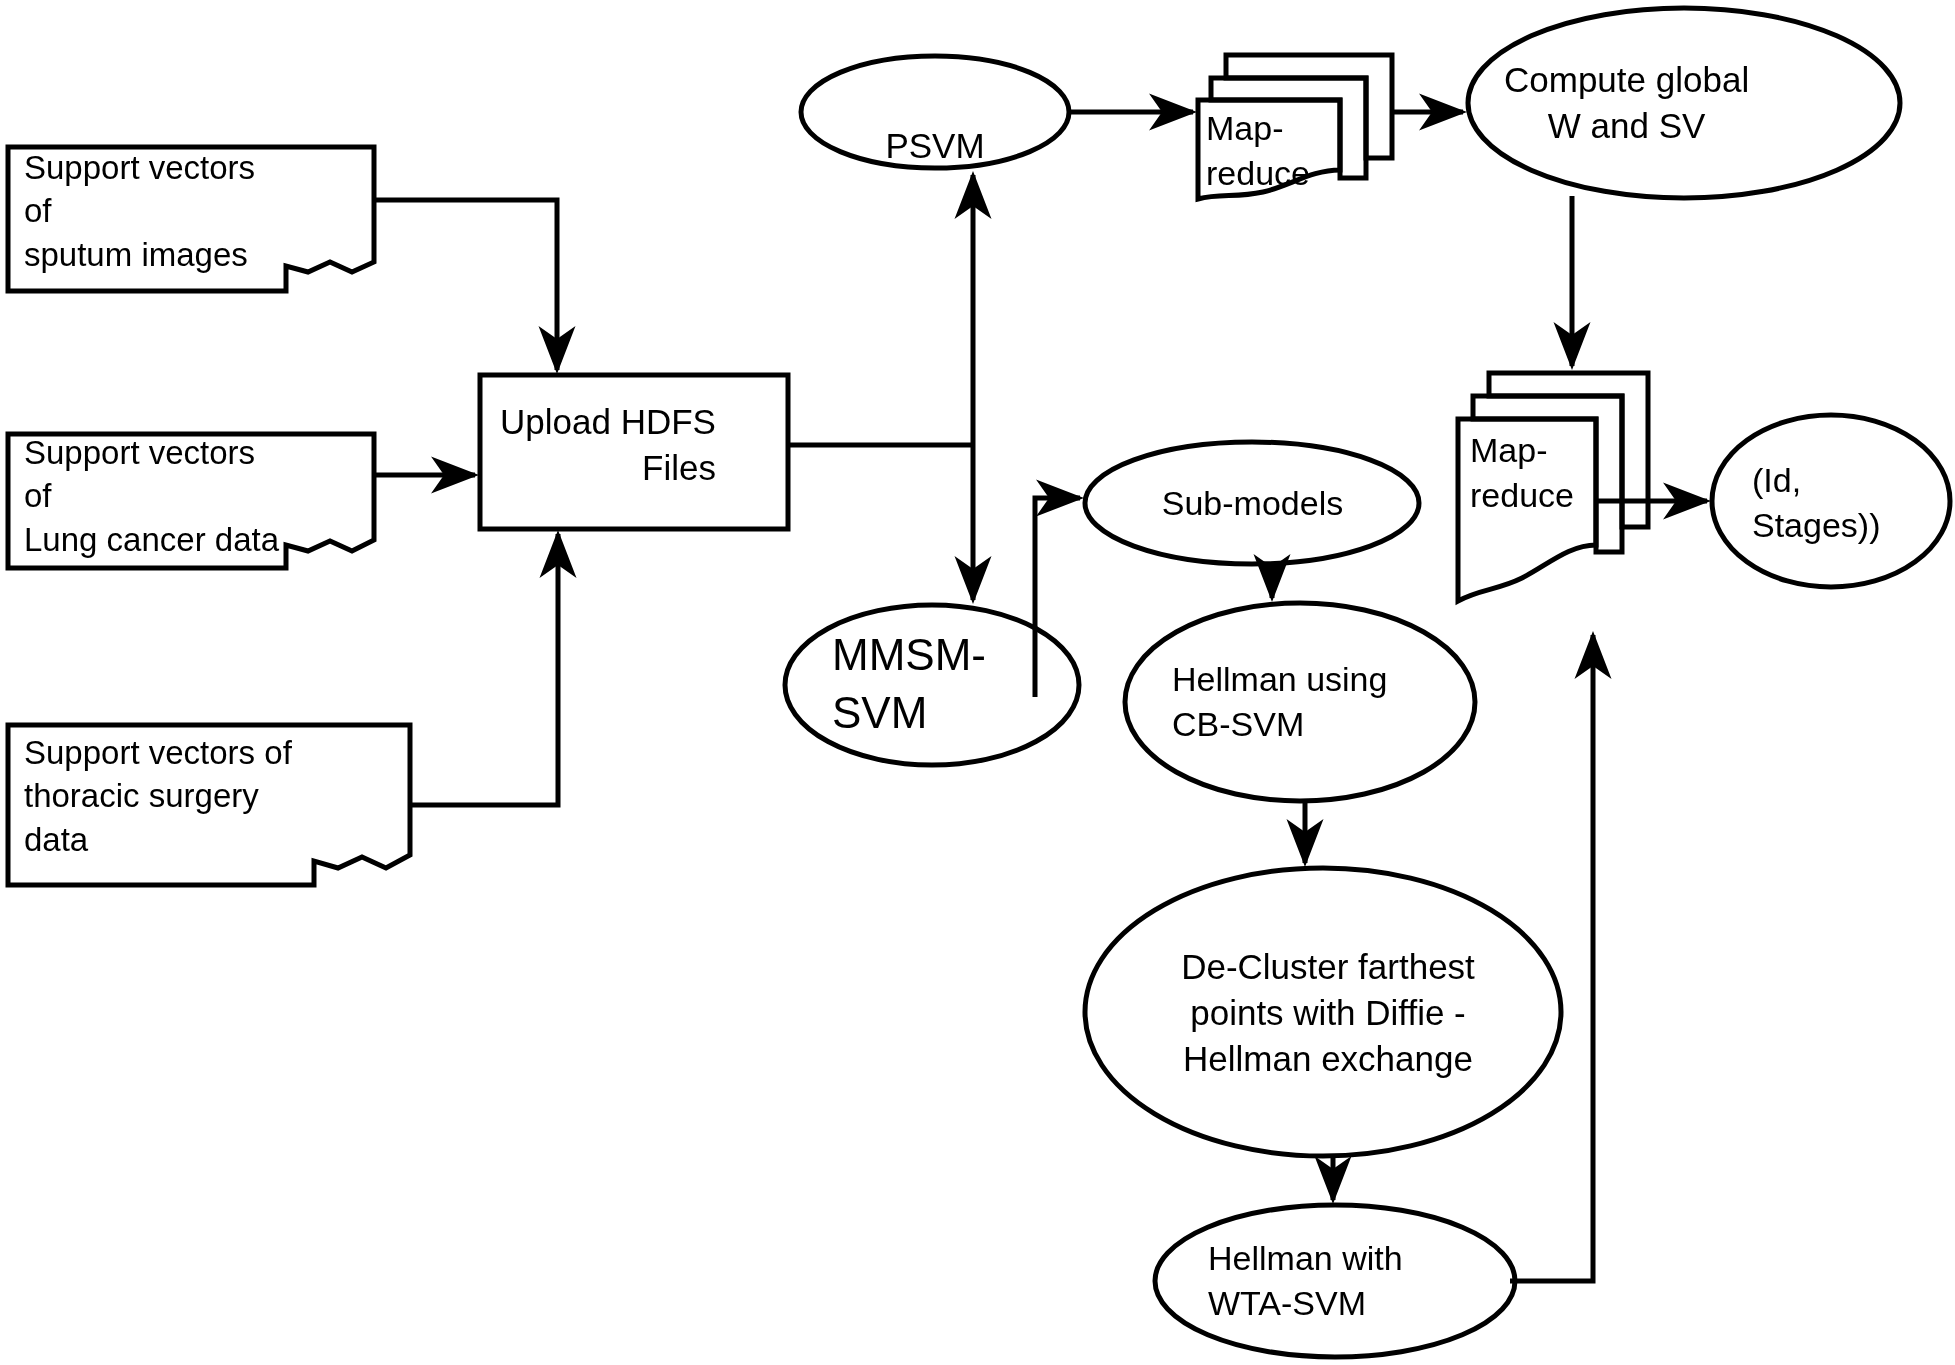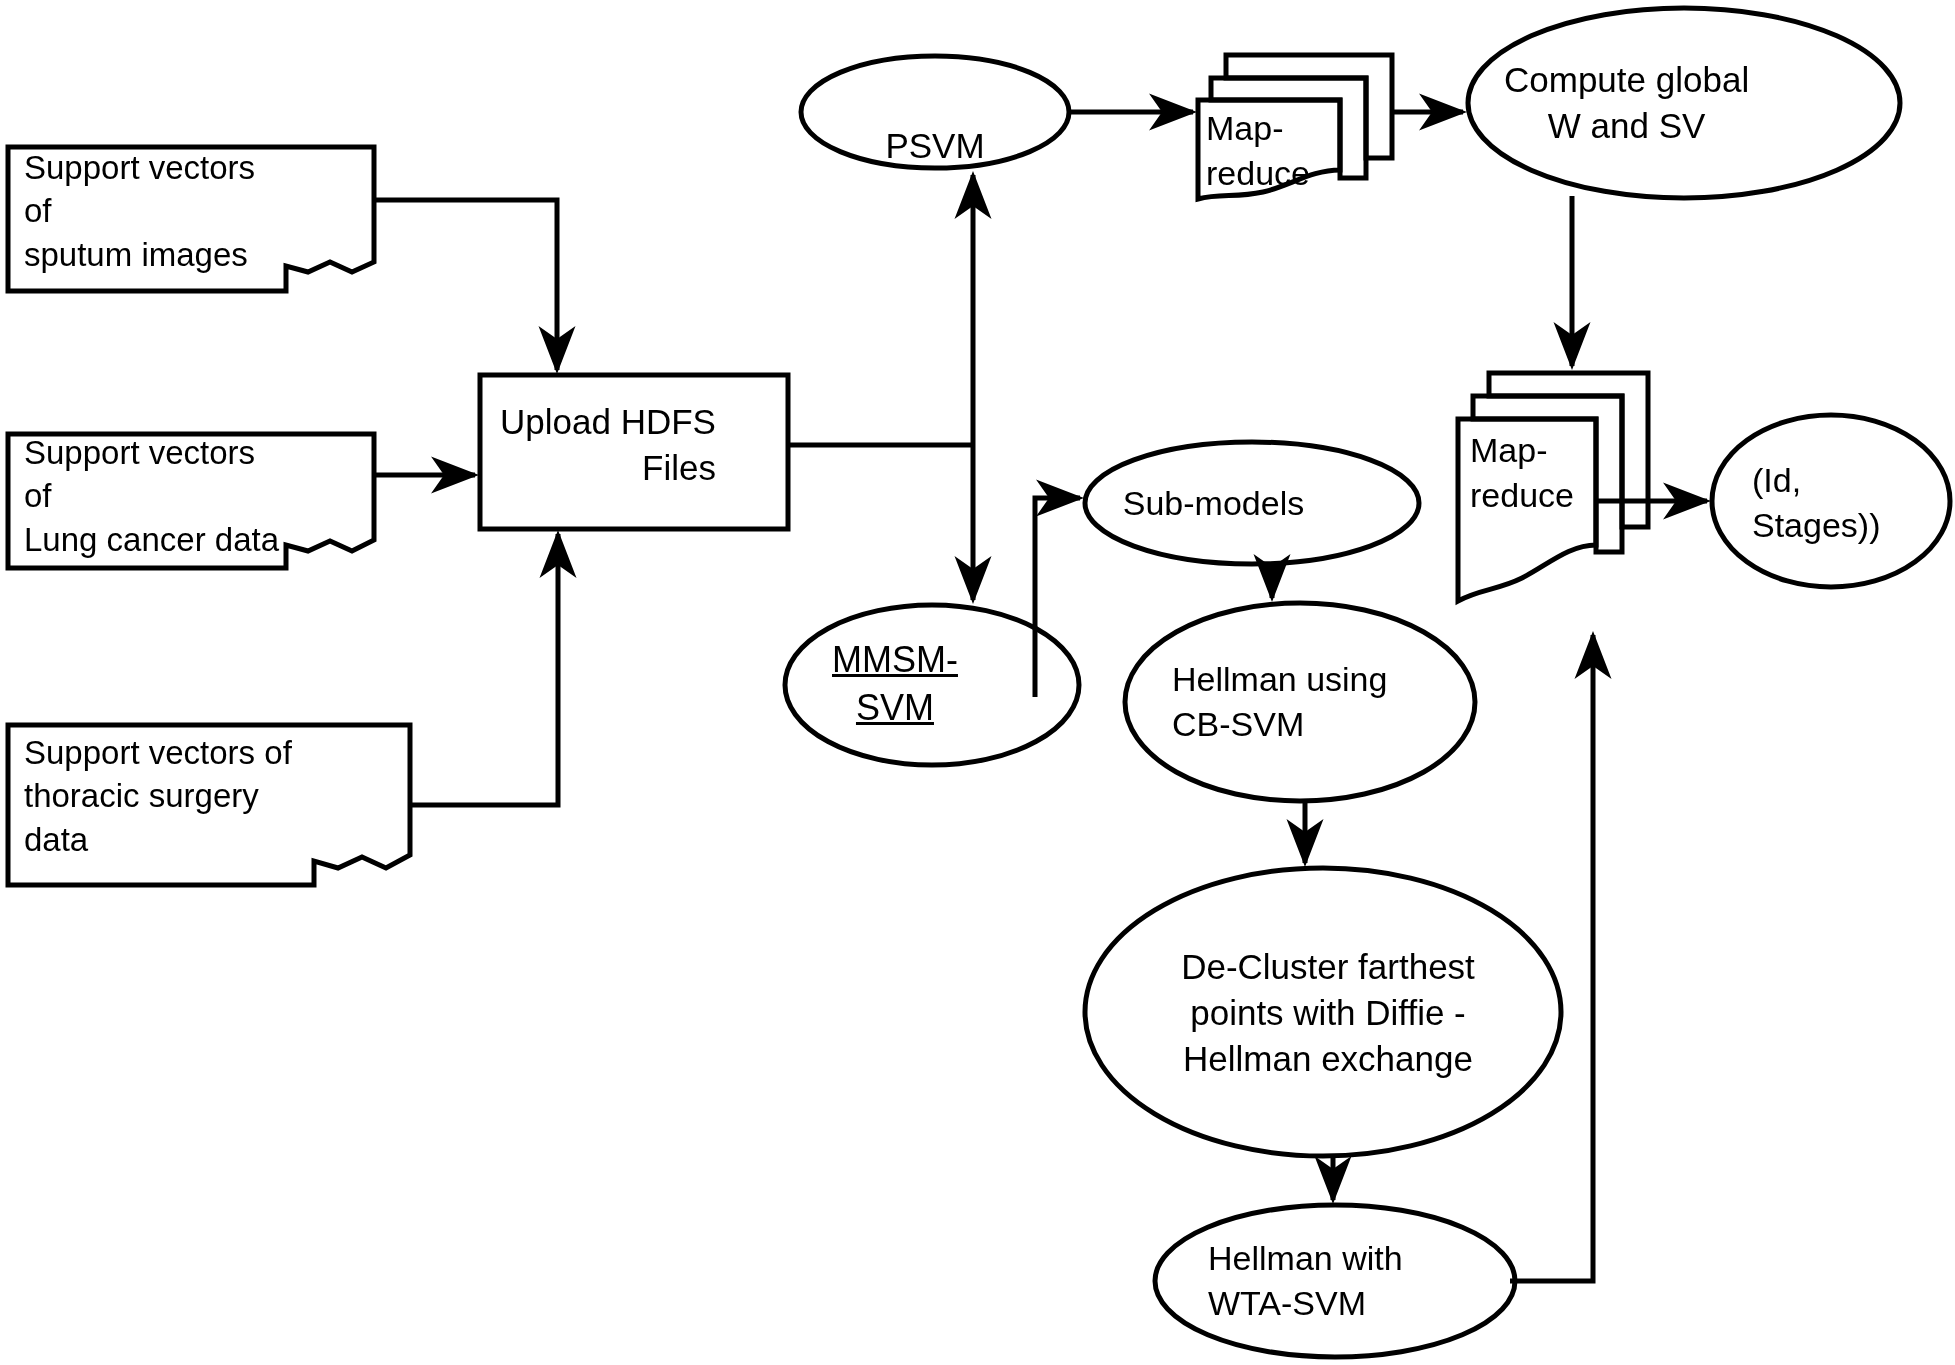--- a/index.html
+++ b/index.html
@@ -101,23 +101,23 @@
 Lung cancer data</div>
   <div class="lbl" style="left:24px;  top:730px;  width:296px; height:132px; font-size:33px; justify-content:flex-start; text-align:left;">Support vectors of
 thoracic surgery data</div>
   <div class="lbl" style="left:500px; top:390px;  width:270px; height:110px; font-size:35px; justify-content:flex-start; text-align:right;">Upload HDFS
 Files</div>
   <div class="lbl" style="left:800px; top:102px;   width:270px; height:54px;  font-size:35px;margin-top:17px;">PSVM</div>
   <div class="lbl" style="left:1206px;top:108px;  width:150px; height:86px;  font-size:34px; justify-content:flex-start; text-align:left;">Map-
 reduce</div>
   <div class="lbl" style="left:1504px;top:35px;   width:368px; height:136px; font-size:35px; justify-content:flex-start; text-align:center;">Compute global
 W and SV</div>
-  <div class="lbl" style="left:832px; top:628px;  width:200px; height:112px; font-size:36px; justify-content:flex-start; text-align:center;text-decoration:underline;">MMSM-
+  <div class="lbl" style="left:832px; top:628px;  width:200px; height:112px; font-size:44px; justify-content:flex-start; text-align:left;">MMSM-
 SVM</div>
-  <div class="lbl" style="left:1046px;top:475px;  width:335px; height:56px;  font-size:34px;">Sub-models</div>
+  <div class="lbl" style="left:1085px;top:475px;  width:335px; height:56px;  font-size:34px;">Sub-models</div>
   <div class="lbl" style="left:1172px;top:644px;  width:260px; height:116px; font-size:34px; justify-content:flex-start; text-align:left;">Hellman using
 CB-SVM</div>
   <div class="lbl" style="left:1470px;top:430px;  width:150px; height:86px;  font-size:34px; justify-content:flex-start; text-align:left;">Map-
 reduce</div>
   <div class="lbl" style="left:1142px;top:918px;  width:372px; height:190px; font-size:35px;">De-Cluster farthest
 points with Diffie -
 Hellman exchange</div>
   <div class="lbl" style="left:1752px;top:448px;  width:170px; height:110px; font-size:34px; justify-content:flex-start; text-align:left;">(Id,
 Stages))</div>
   <div class="lbl" style="left:1208px;top:1222px; width:238px; height:118px; font-size:34px; justify-content:flex-start; text-align:left;">Hellman with

